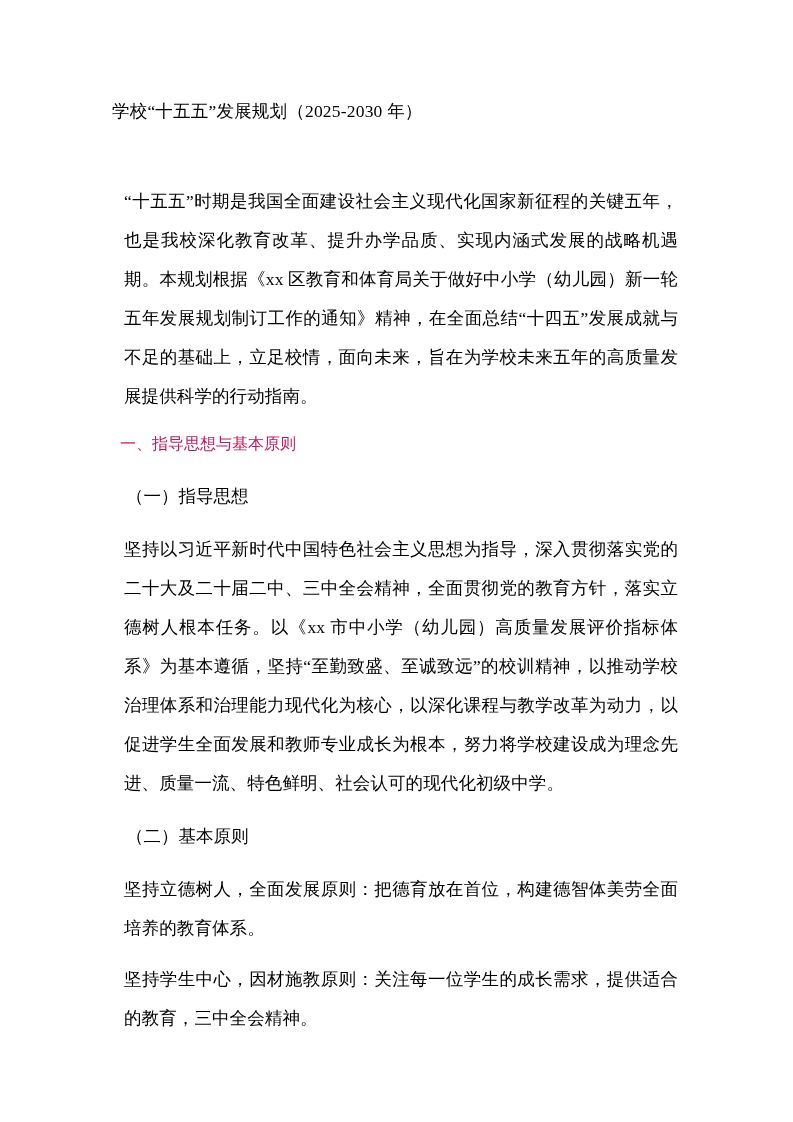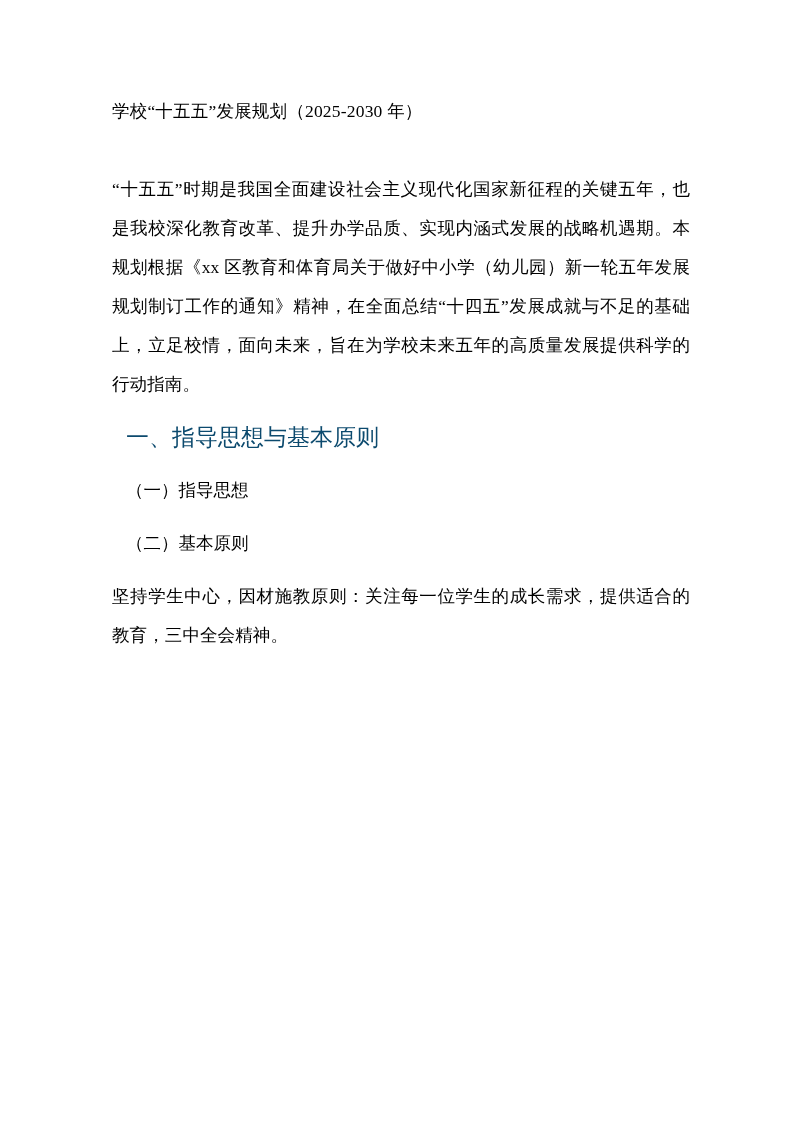--- a/index.html
+++ b/index.html
@@ -31,33 +31,33 @@
     letter-spacing: 0.2px;
     margin: 0 0 0 0;
   }
   .gap-after-title {
     height: 44px;
   }
   p.para {
     font-size: 17.5px;
     line-height: 39px;
     color: #000000;
-    margin: 0;
+    margin: 12px;
     text-align: justify;
     text-justify: inter-ideograph;
     letter-spacing: 0.1px;
   }
   p.body-block {
     margin-bottom: 0;
   }
   .heading {
-    font-size: 23px;
+    font-size: 16px;
     line-height: 39px;
-    margin: 14px;
-    color: #0c4a6e;
+    margin: 8px;
+    color: #be185d;
   }
   .sub-heading {
     font-size: 17.5px;
     line-height: 39px;
     margin: 14px;
     color: #000000;
   }
 </style>
 </head>
 <body>
@@ -67,20 +67,22 @@
 
     <div class="doc-title">学校“十五五”发展规划（2025-2030 年）</div>
     <div class="gap-after-title"></div>
 
     <p class="para body-block">“十五五”时期是我国全面建设社会主义现代化国家新征程的关键五年，也是我校深化教育改革、提升办学品质、实现内涵式发展的战略机遇期。本规划根据《xx 区教育和体育局关于做好中小学（幼儿园）新一轮五年发展规划制订工作的通知》精神，在全面总结“十四五”发展成就与不足的基础上，立足校情，面向未来，旨在为学校未来五年的高质量发展提供科学的行动指南。</p>
 
     <div class="heading">一、指导思想与基本原则</div>
 
     <div class="sub-heading">（一）指导思想</div>
 
+    <p class="para body-block">坚持以习近平新时代中国特色社会主义思想为指导，深入贯彻落实党的二十大及二十届二中、三中全会精神，全面贯彻党的教育方针，落实立德树人根本任务。以《xx 市中小学（幼儿园）高质量发展评价指标体系》为基本遵循，坚持“至勤致盛、至诚致远”的校训精神，以推动学校治理体系和治理能力现代化为核心，以深化课程与教学改革为动力，以促进学生全面发展和教师专业成长为根本，努力将学校建设成为理念先进、质量一流、特色鲜明、社会认可的现代化初级中学。</p>
 
     <div class="sub-heading">（二）基本原则</div>
 
+    <p class="para body-block">坚持立德树人，全面发展原则：把德育放在首位，构建德智体美劳全面培养的教育体系。</p>
 
     <p class="para body-block">坚持学生中心，因材施教原则：关注每一位学生的成长需求，提供适合的教育，三中全会精神。</p>
 
   </div>
 </div>
 
 </body></html>

